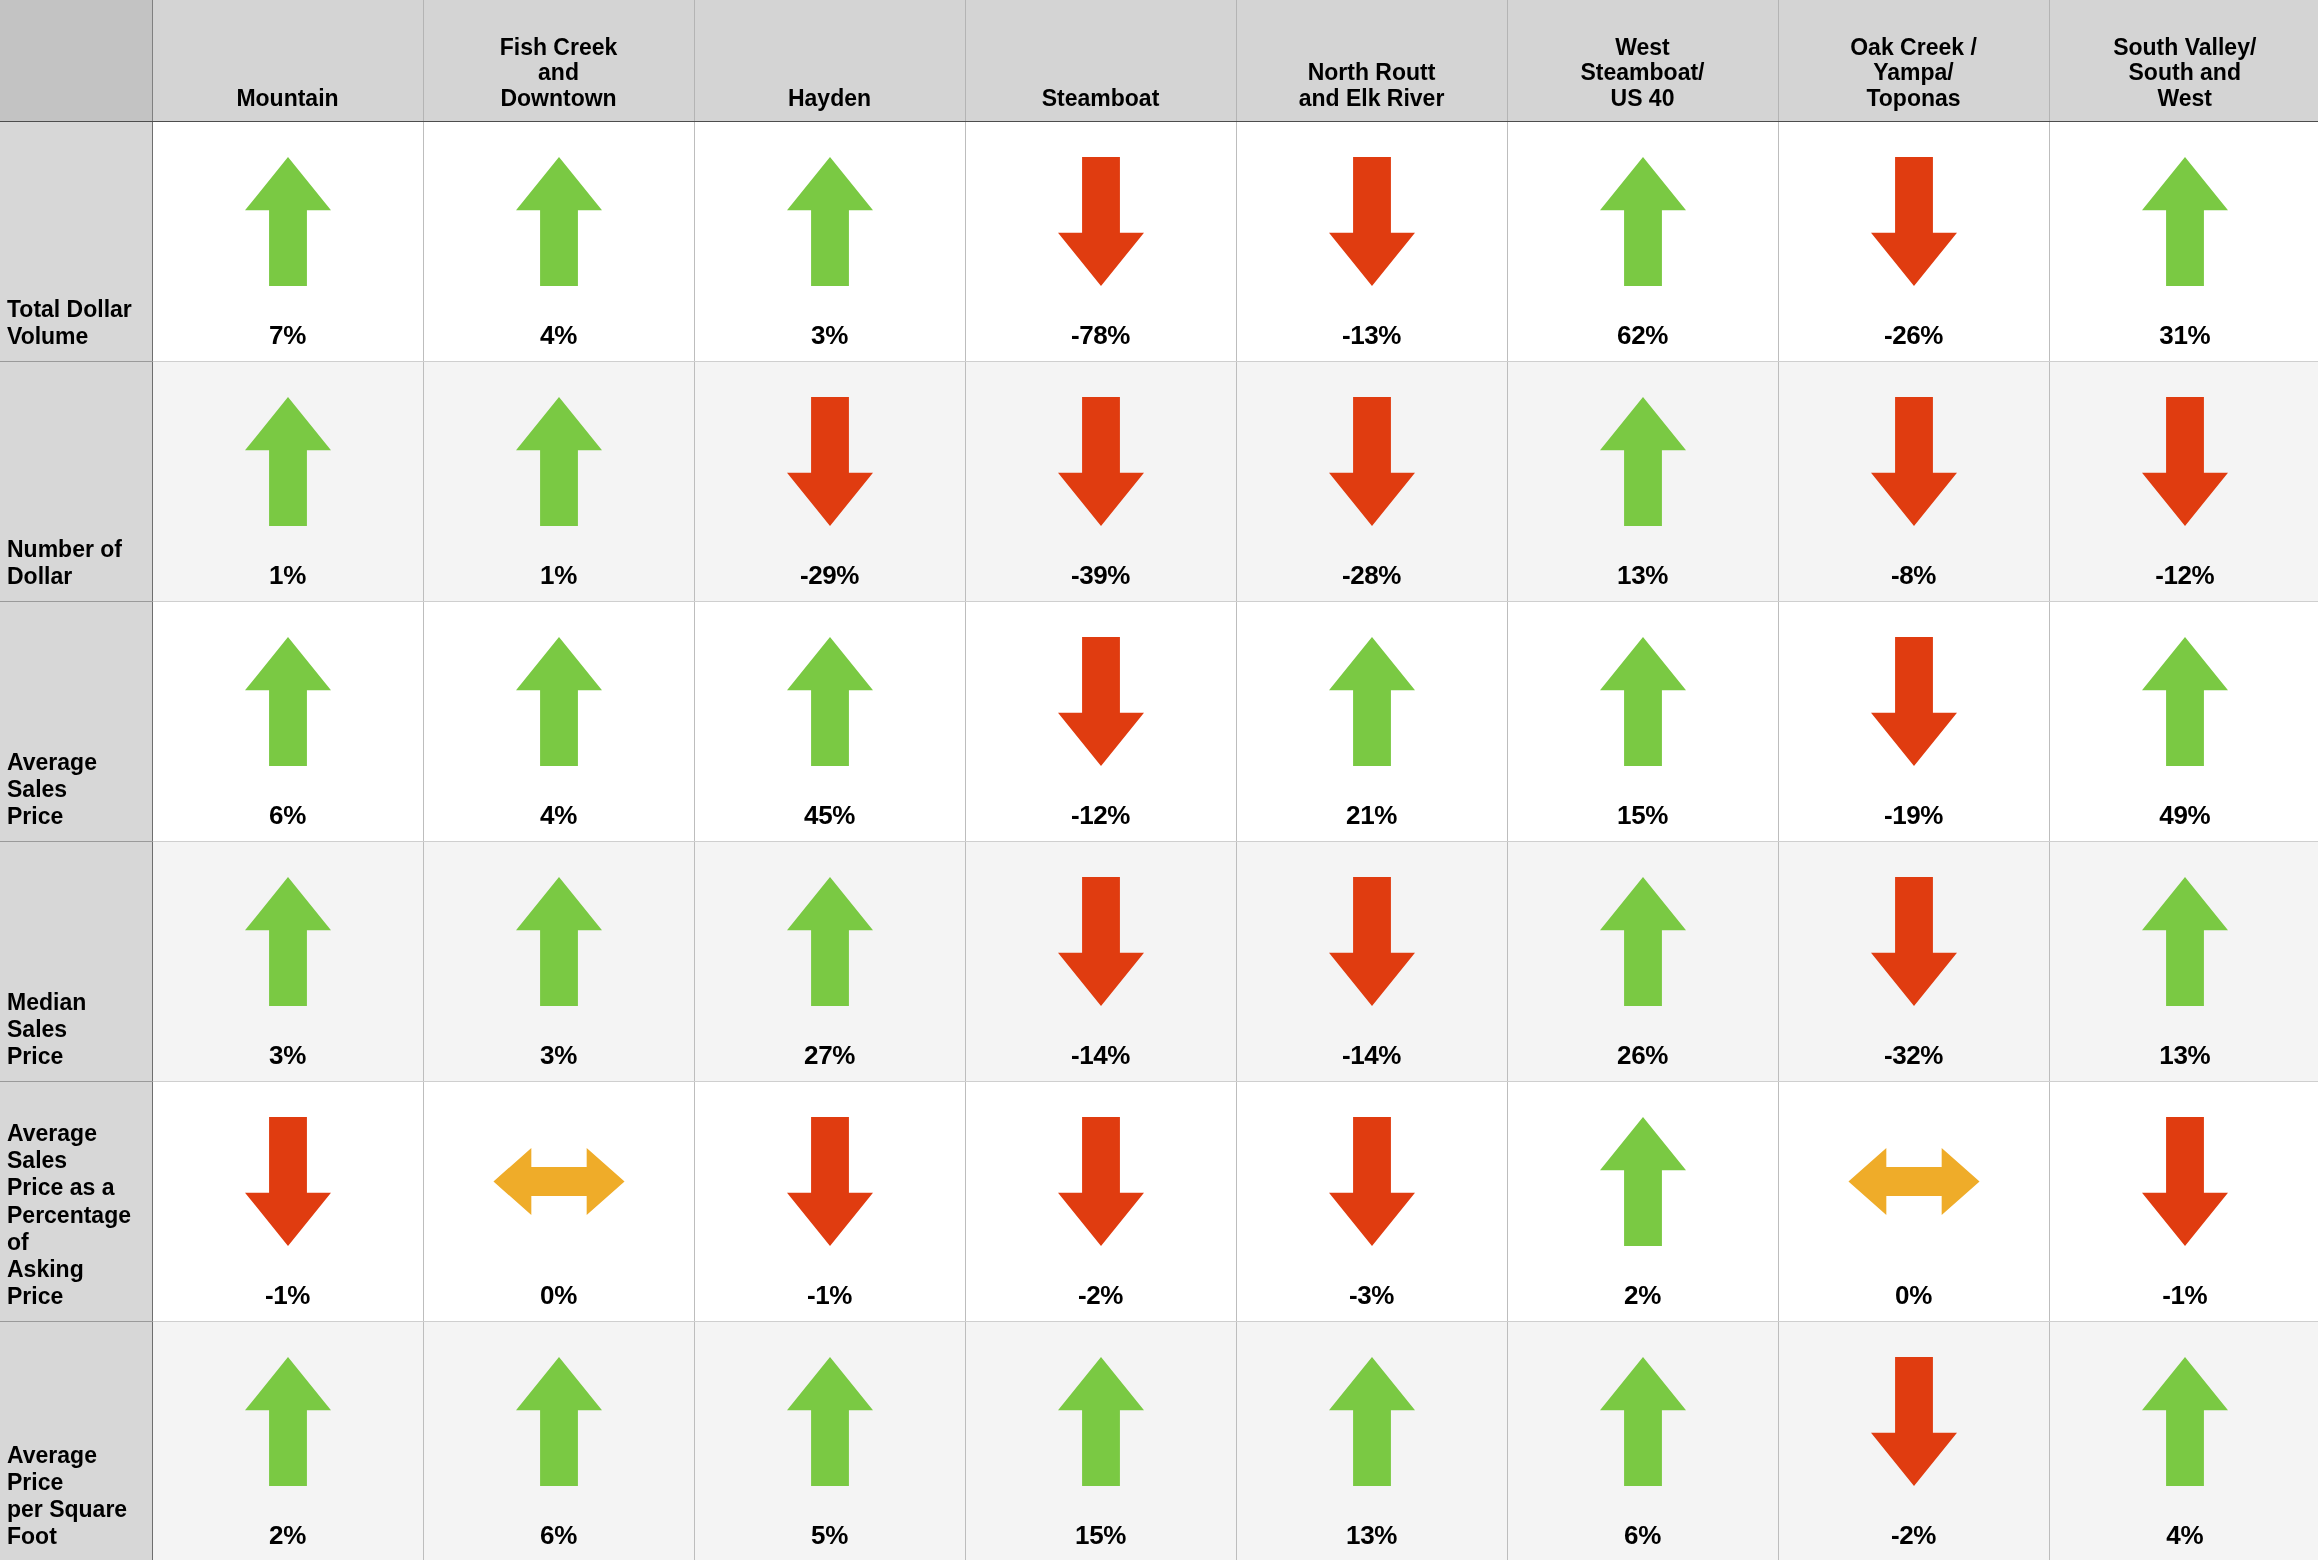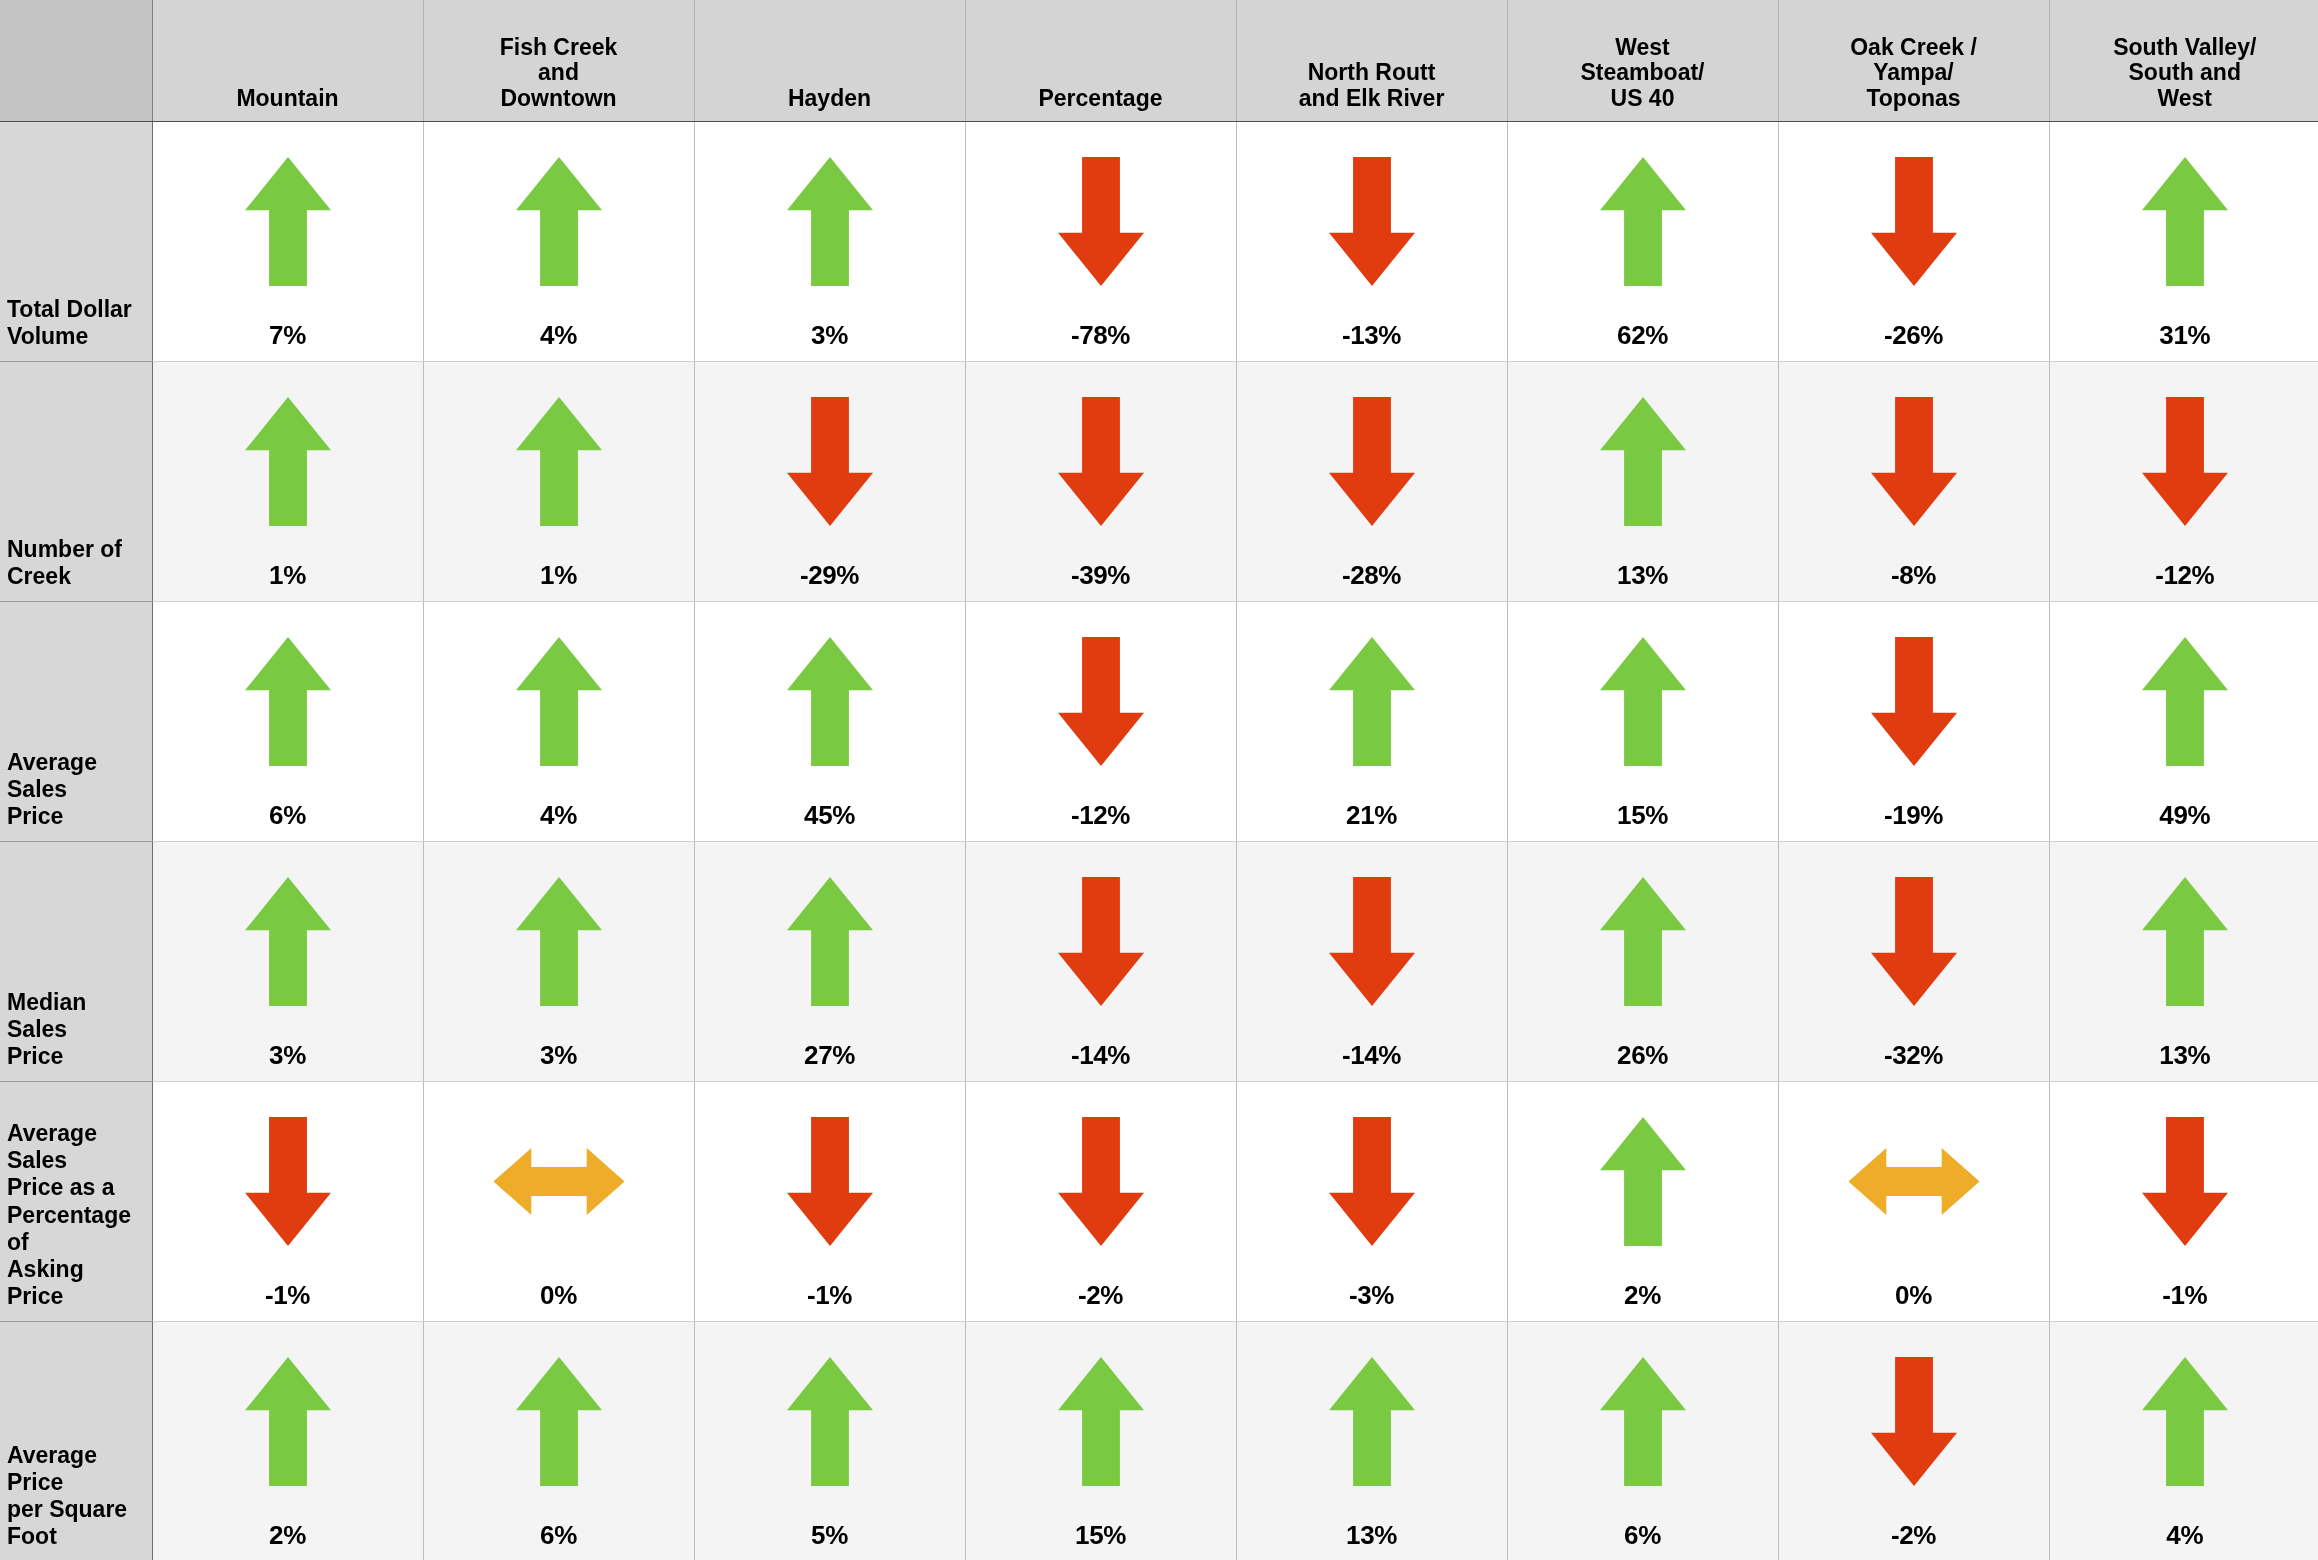--- a/index.html
+++ b/index.html
@@ -115,21 +115,21 @@
       <col class="c-data">
   </colgroup>
   <thead>
     <tr>
       <th class="corner"></th>
       <th class="col-head">Mountain</th>
       <th class="col-head">Fish Creek
 and
 Downtown</th>
       <th class="col-head">Hayden</th>
-      <th class="col-head">Percentage</th>
+      <th class="col-head">Steamboat</th>
       <th class="col-head">North Routt
 and Elk River</th>
       <th class="col-head">West
 Steamboat/
 US 40</th>
       <th class="col-head">Oak Creek /
 Yampa/
 Toponas</th>
       <th class="col-head">South Valley/
 South and
@@ -216,21 +216,21 @@
               <svg viewBox="0 0 100 150" width="86" height="129">
                 <polygon points="50,0 100,62 72,62 72,150 28,150 28,62 0,62" fill="#7ac943"></polygon>
               </svg>
             </div>
             <div class="pct">31%</div>
           </div>
         </td>
       </tr>
       <tr class="r-even">
         <td class="row-label">Number of
-Creek</td>
+Dollar</td>
         <td class="cell">
           <div class="cell-inner">
             <div class="arrow-wrap">
               <svg viewBox="0 0 100 150" width="86" height="129">
                 <polygon points="50,0 100,62 72,62 72,150 28,150 28,62 0,62" fill="#7ac943"></polygon>
               </svg>
             </div>
             <div class="pct">1%</div>
           </div>
         </td>

